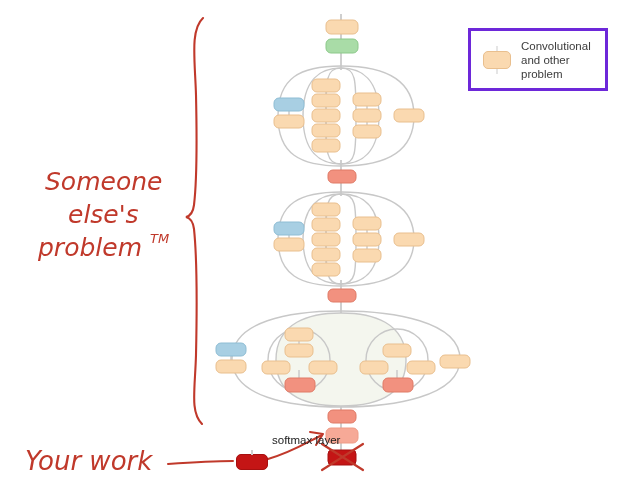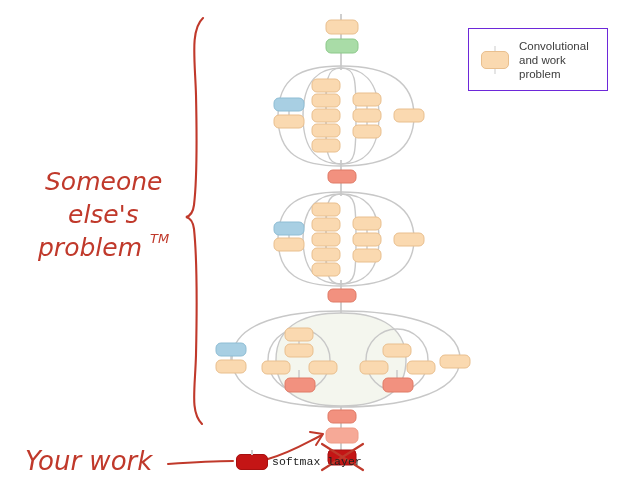--- a/index.html
+++ b/index.html
@@ -14,21 +14,21 @@
   svg.layer{position:absolute;left:0;top:0;width:627px;height:501px;overflow:visible;}
   .handwriting{
     font-family:"DejaVu Sans", sans-serif;
     font-style:italic;
     font-weight:400;
     fill:#c0392b;
   }
   .legend-box{
     position:absolute;
     background:#ffffff;
-    border:1px solid #6d28d9;
+    border:3px solid #6d28d9;
     box-sizing:border-box;
   }
   .legend-inner{
     display:flex;align-items:center;gap:10px;
     padding:10px 12px;height:100%;box-sizing:border-box;
   }
   .legend-swatch{
     width:26px;height:16px;border-radius:5px;
     background:#fad9b0;border:1px solid #e9bf8e;
     flex:0 0 auto;position:relative;
@@ -196,22 +196,22 @@
       <line x1="322" y1="444" x2="363" y2="470"></line>
       <line x1="363" y1="444" x2="322" y2="470"></line>
     </g>
   </svg>
 
   <div class="legend-box" style="left:468px;top:28px;width:140px;height:63px;">
     <div class="legend-inner">
       <div class="legend-swatch"></div>
       <div class="legend-text">
         <div>Convolutional</div>
-        <div>and work</div>
+        <div>and other</div>
         <div>problem</div>
       </div>
     </div>
   </div>
 
   <div class="softmax-chip" style="left:236px;top:454px;"></div>
-  <div class="softmax-label" style="left:272px;top:455px;font-family:Liberation Mono, monospace;">softmax layer</div>
+  <div class="softmax-label" style="left:272px;top:434px;">softmax layer</div>
 
 </div>
 
 </body></html>

